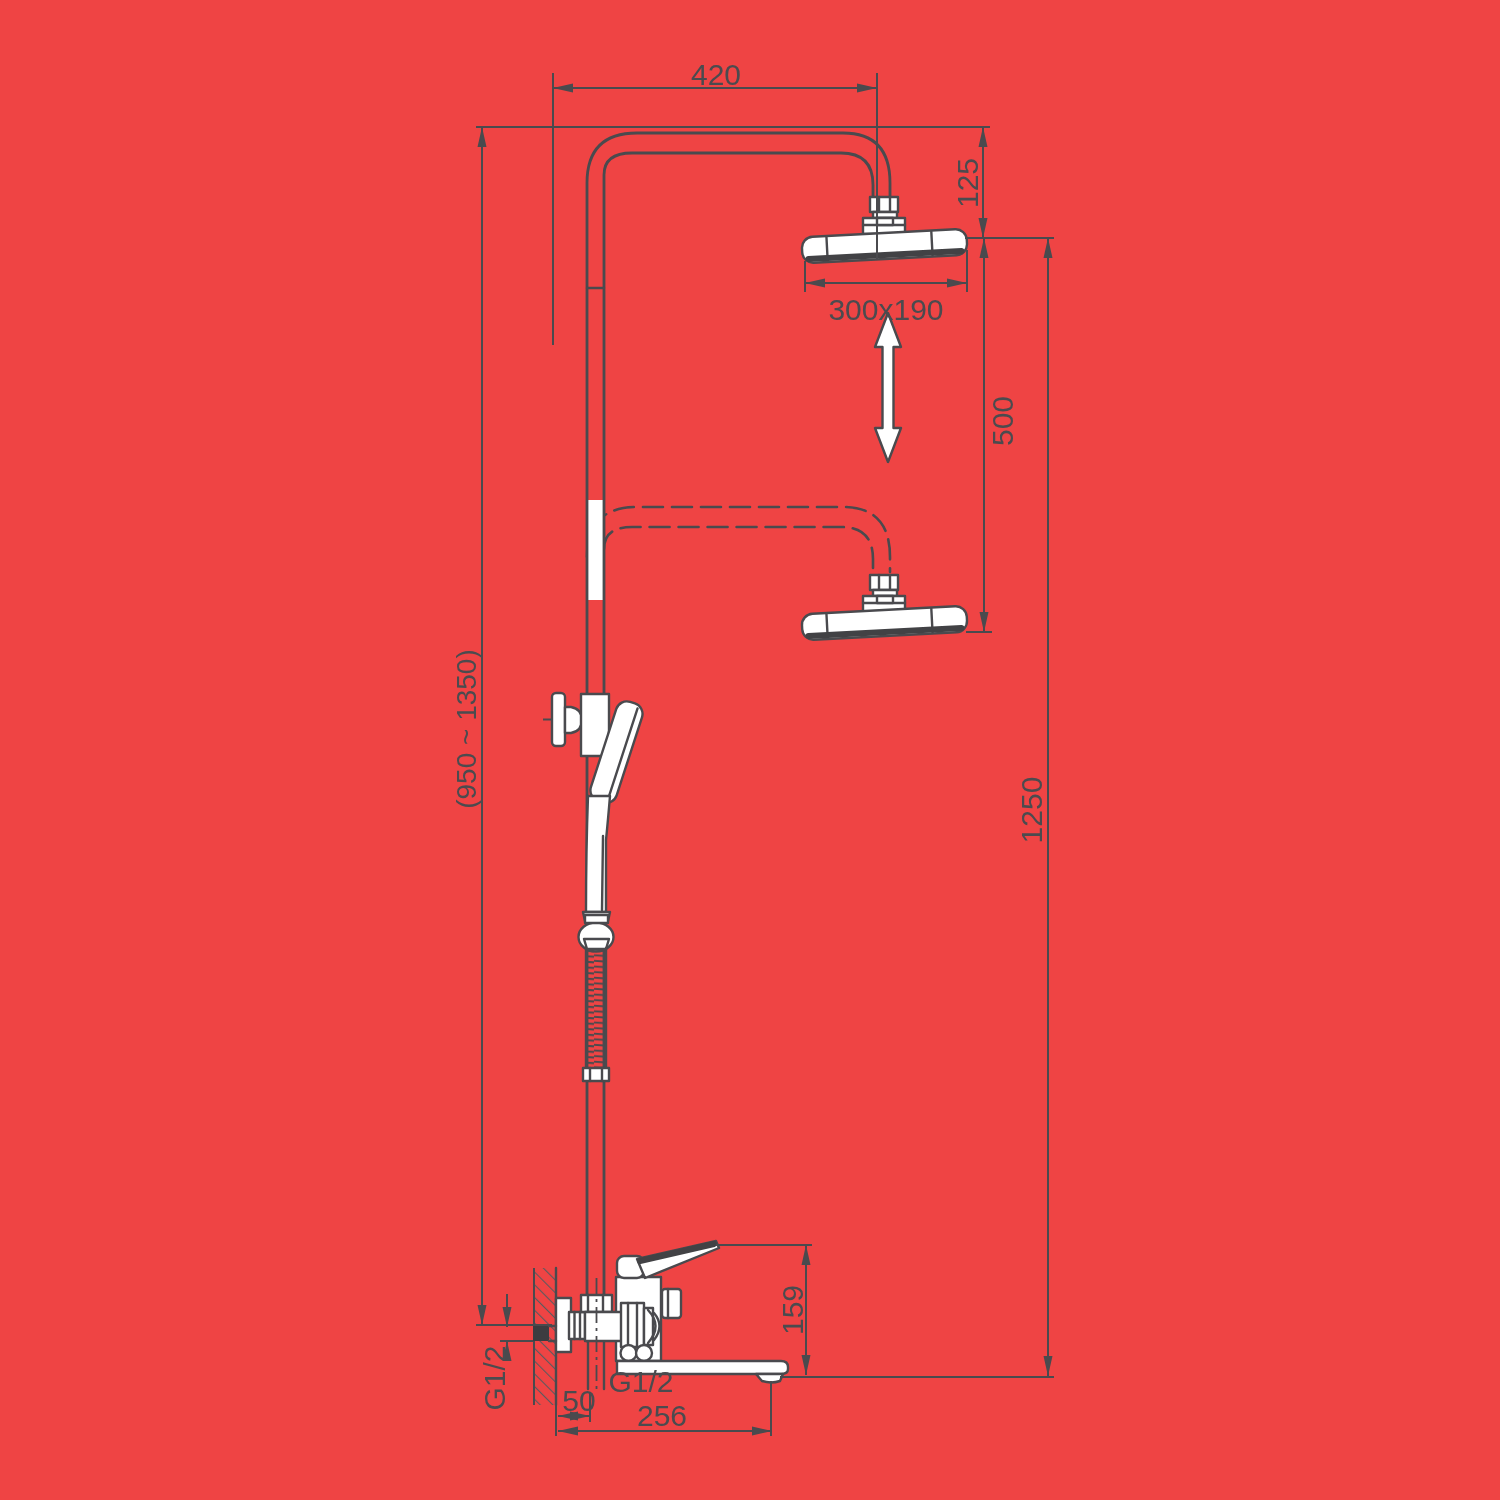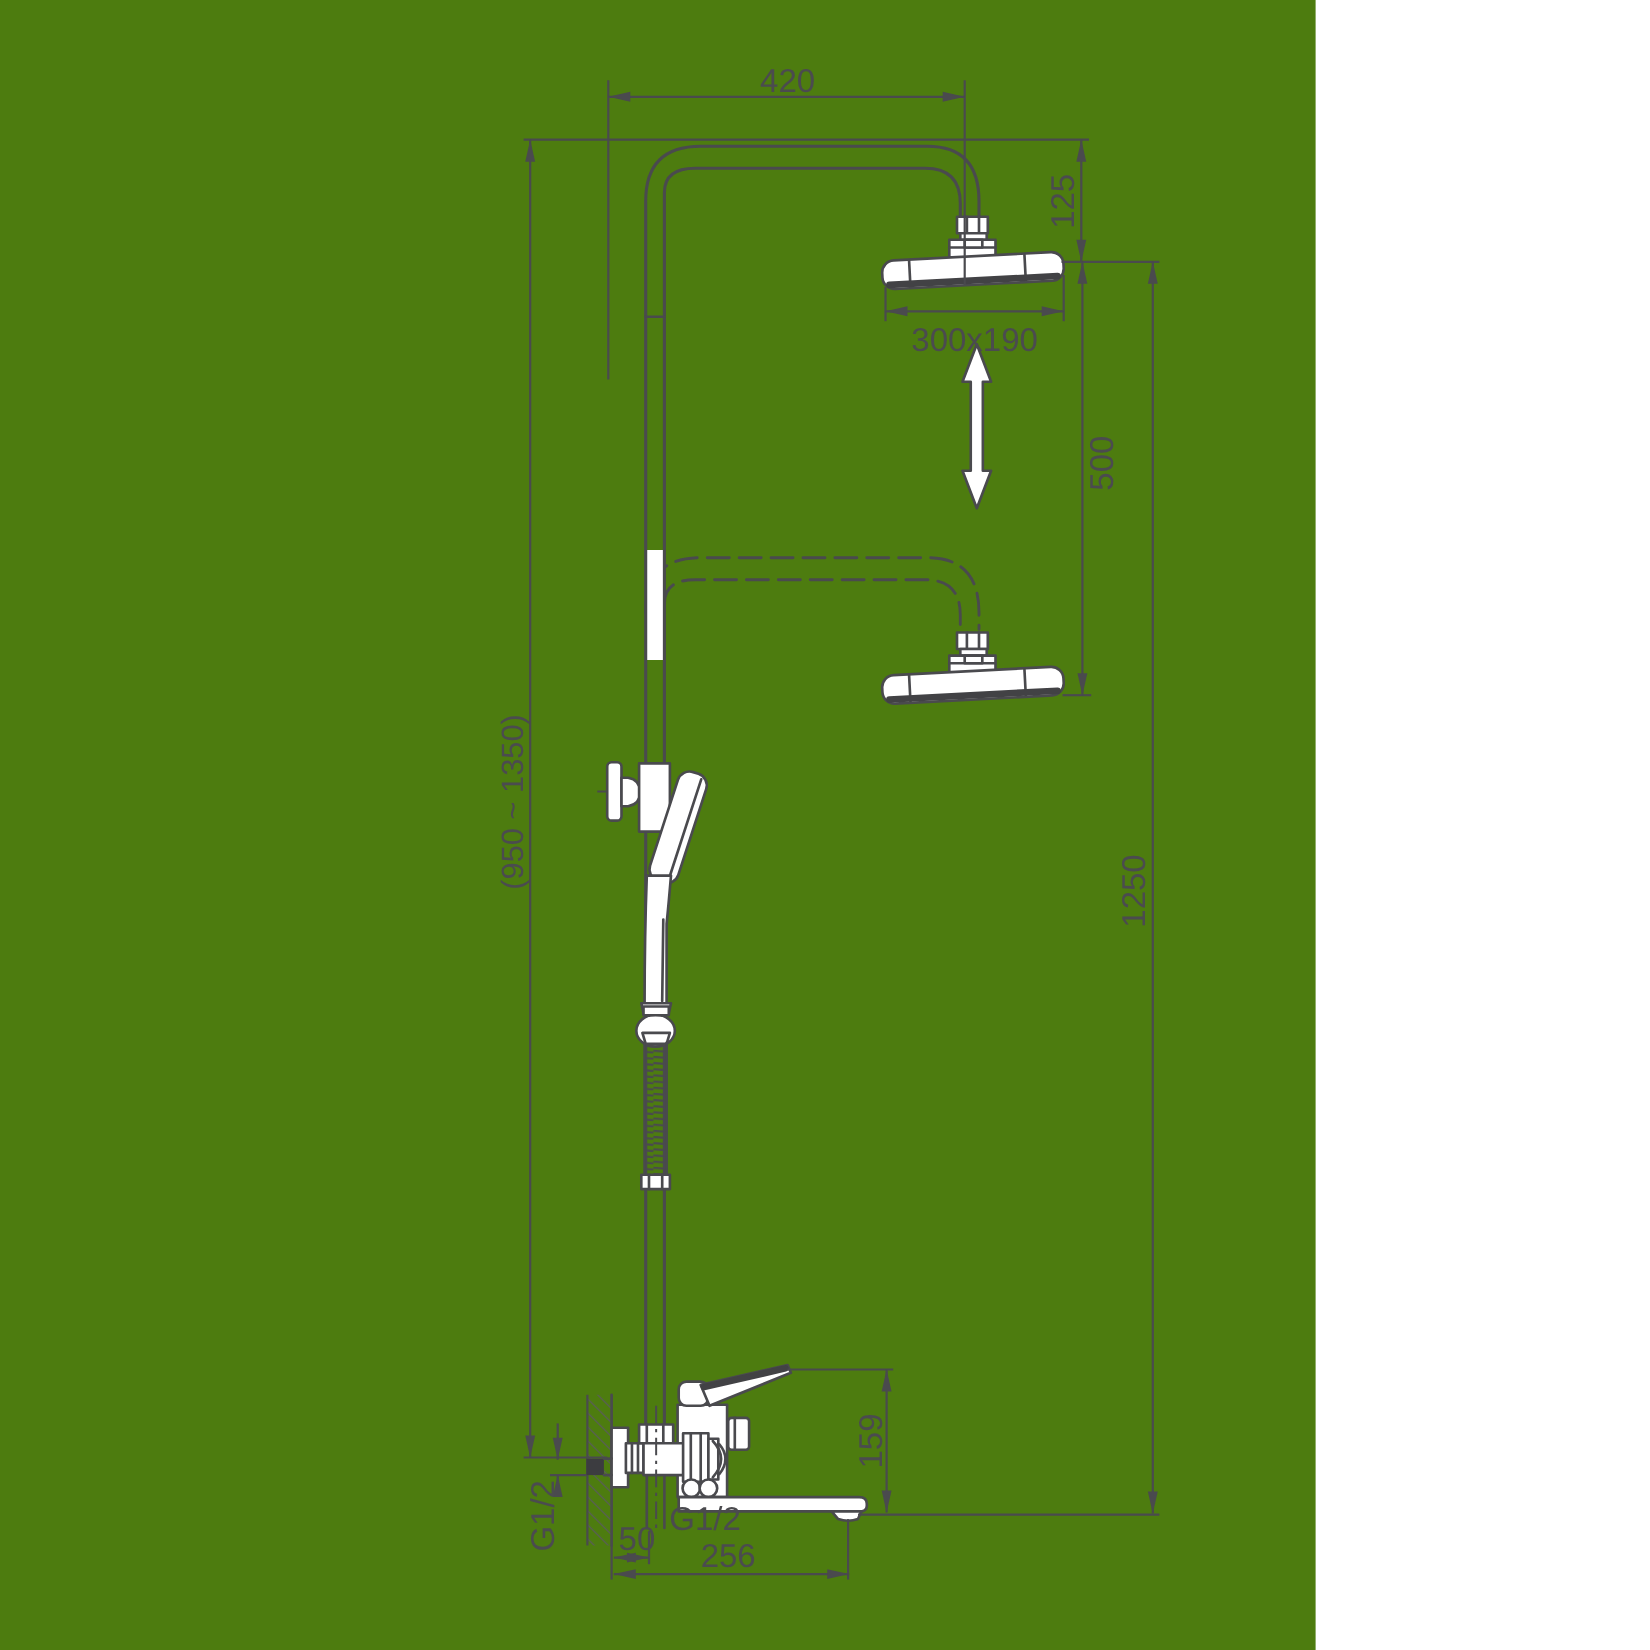--- a/index.html
+++ b/index.html
@@ -1,16 +1,16 @@
 <!DOCTYPE html>
 <html><head>
 <meta charset="utf-8">
 <style>
   html,body{margin:0;padding:0;background:#ffffff;}
-  .canvas{position:relative;width:1196px;height:1500px;background:#4d7c0f;overflow:hidden;
+  .canvas{position:relative;width:1500px;height:1500px;background:#ef4444;overflow:hidden;
           font-family:"Liberation Sans", sans-serif;}
   svg{position:absolute;left:0;top:0;}
   svg line, svg path, svg rect, svg circle, svg ellipse, svg polygon{vector-effect:none;}
   .obj{stroke:#4a4a4e;stroke-width:2.4;fill:none;stroke-linecap:round;stroke-linejoin:round;}
   .objw{stroke:#4a4a4e;stroke-width:2.4;fill:#ffffff;stroke-linejoin:round;}
   .tube{stroke:#4a4a4e;stroke-width:2.8;fill:none;stroke-linecap:round;}
   .thick{stroke:#424245;stroke-width:6;fill:none;stroke-linecap:round;}
   .dim{stroke:#4a4a4e;stroke-width:2;fill:none;}
   .arr{fill:#4a4a4e;stroke:none;}
   .cl{stroke:#4a4a4e;stroke-width:1.8;fill:none;stroke-dasharray:16 5 3 5;}

